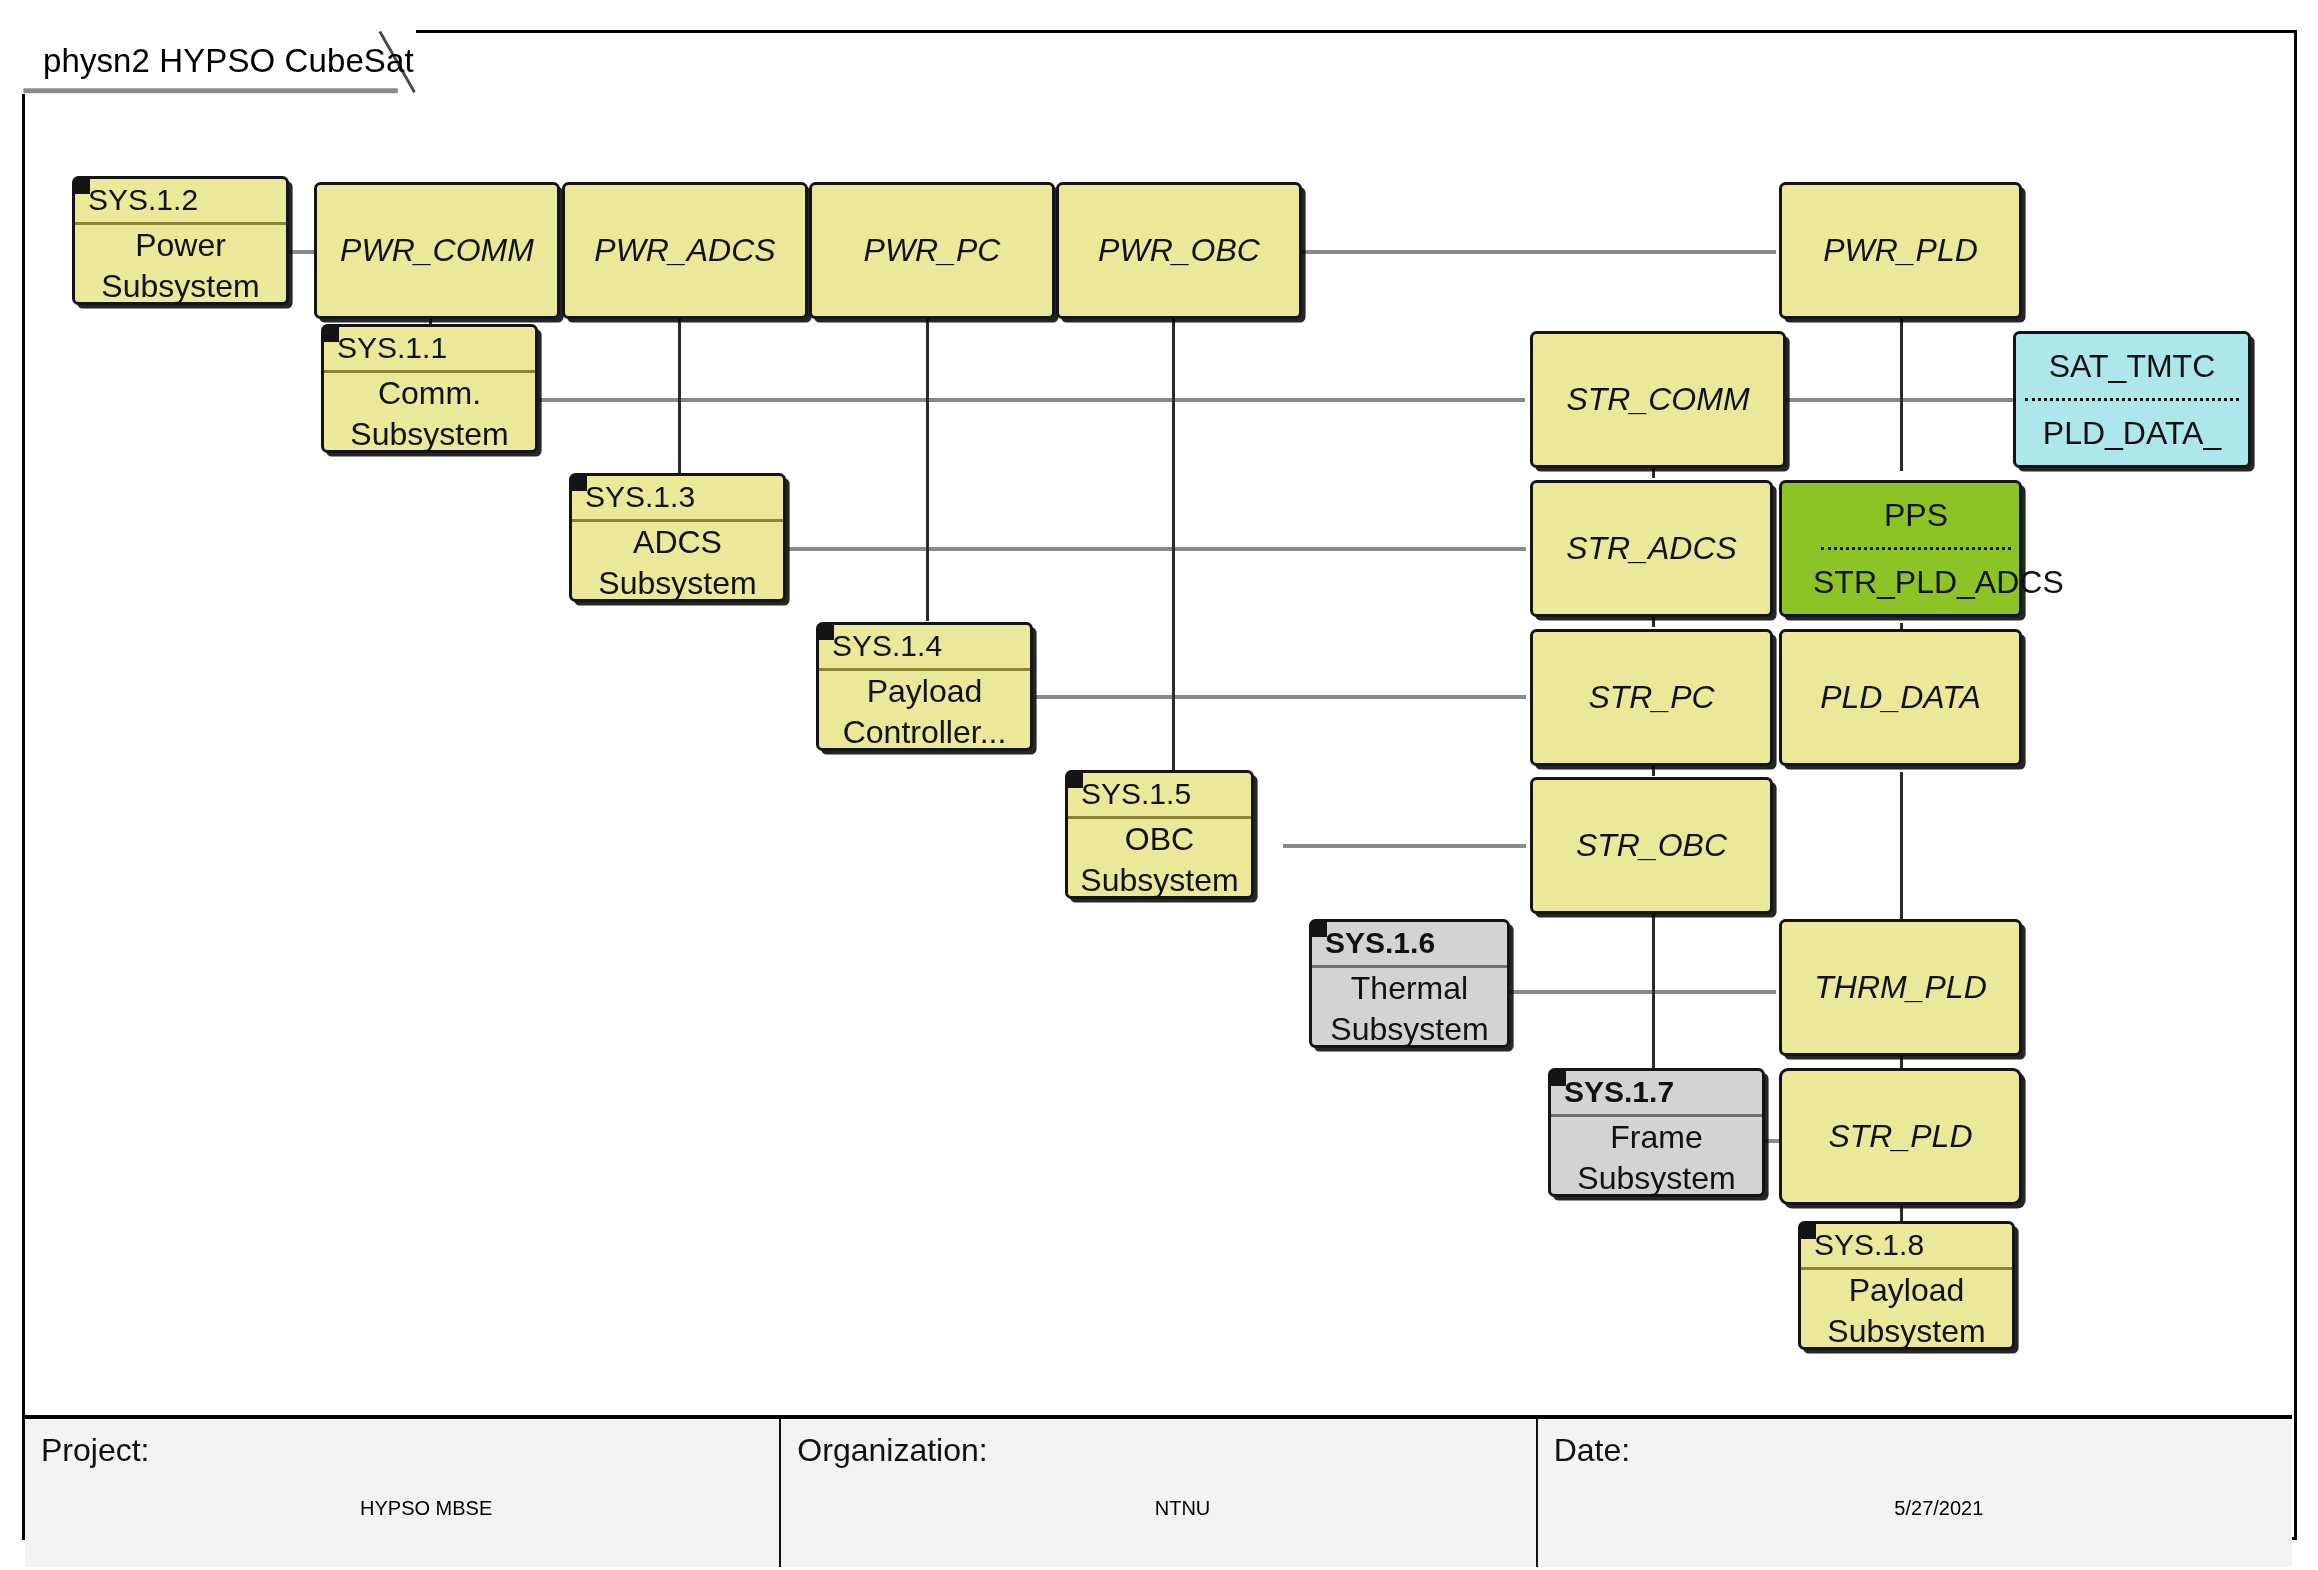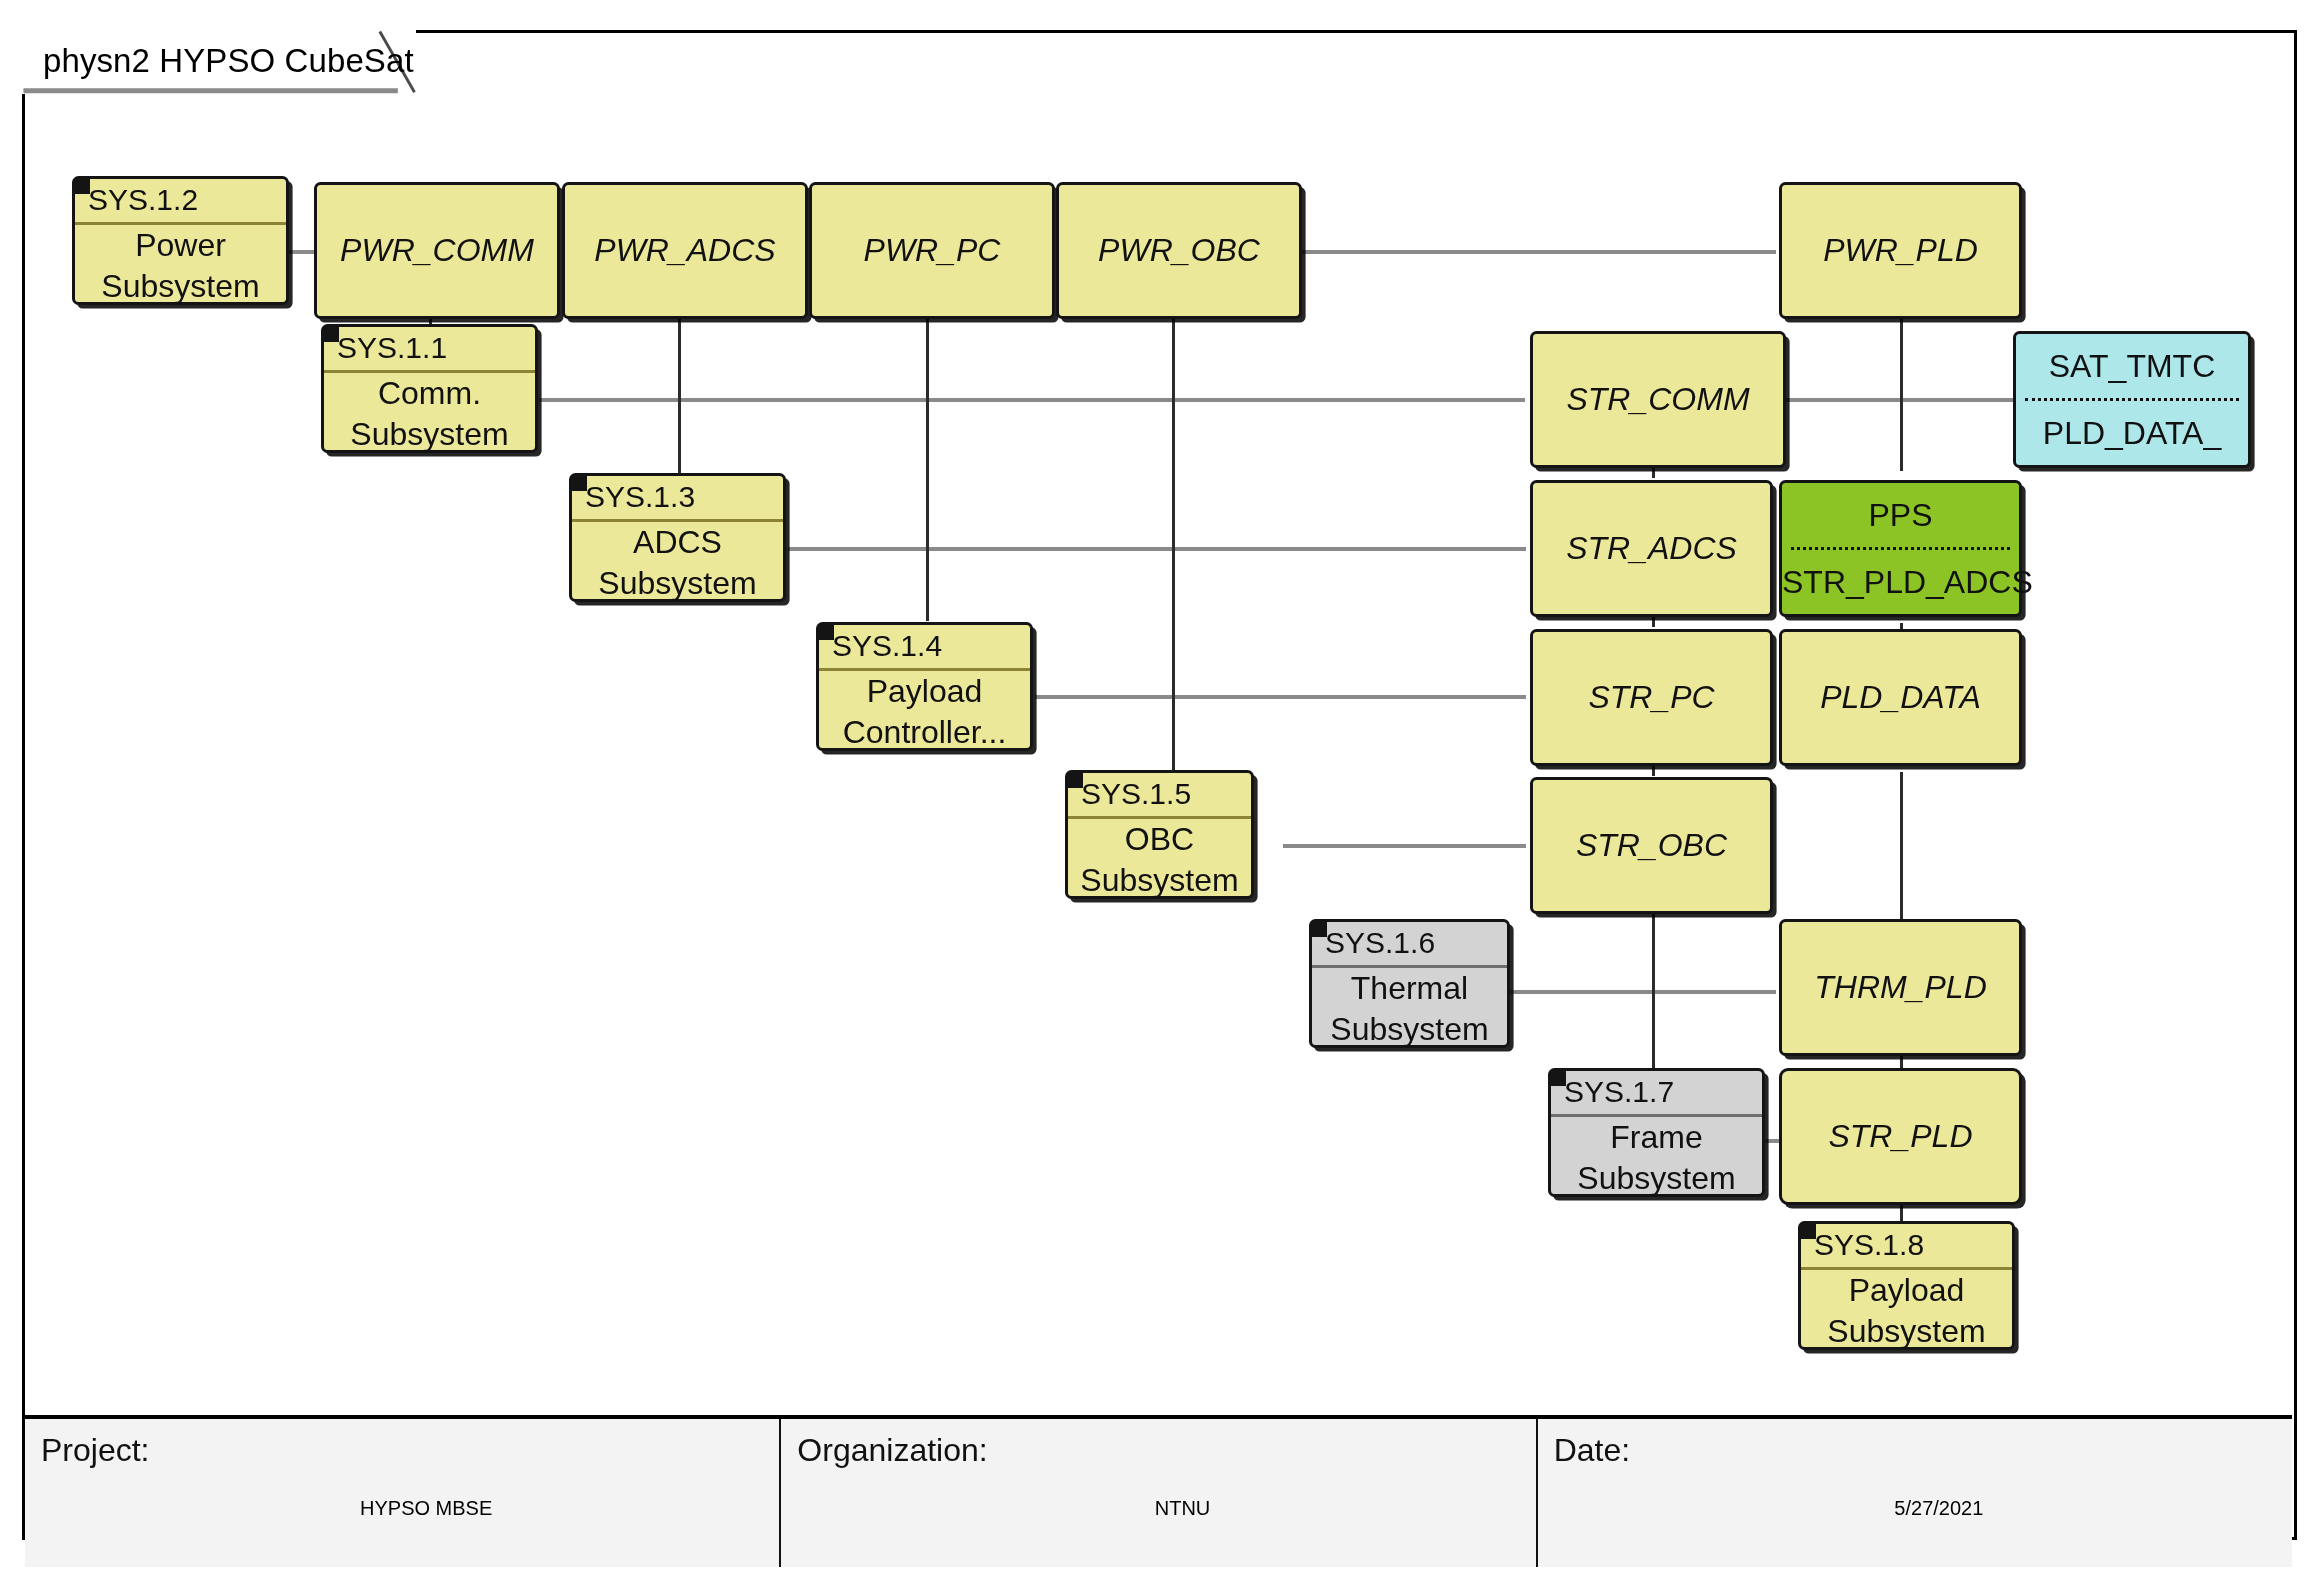--- a/index.html
+++ b/index.html
@@ -32,21 +32,21 @@
   .node.block .body{justify-content:center;font-style:italic;}
 
   
   .node.part{background:#ece89a;}
   .node.part .hdr{position:relative;font-size:30px;color:#111;padding:4.3px 0 4.3px 13px;
                   border-bottom:3.6px solid #8c8334;}
   .node.part .hdr .corner{position:absolute;left:-0.7px;top:-0.7px;width:16px;height:16px;
                           background:#141414;}
   .node.part .body{padding-bottom:5.8px;}
   .node.gray{background:#d3d3d3;}
-  .node.gray .hdr{border-bottom-color:#6f6f6f;}
+  .node.gray .hdr{border-bottom-color:#6f6f6f;font-weight:bold;}
 
   
   .node.flow .body{justify-content:space-evenly;padding:0;}
   .node.flow .l1,.node.flow .l2{width:100%;font-size:32px;color:#111;}
   .node.flow .sep{width:92%;margin:0 auto;border-top:3.6px dotted #111;}
   .node.cyan{background:#aee7ea;}
   .node.green{background:#8cc426;}
 
   
   #footer{position:absolute;left:25px;bottom:3.6px;width:2267px;height:152px;
@@ -194,21 +194,21 @@
   <div class="node block" style="left:1530px;top:480px;width:243px;height:137px;">
     <div class="body">STR_ADCS</div>
   </div>
   <div class="node block" style="left:1530px;top:629px;width:243px;height:137px;">
     <div class="body">STR_PC</div>
   </div>
   <div class="node block" style="left:1530px;top:777px;width:243px;height:137px;">
     <div class="body">STR_OBC</div>
   </div>
 
-  <div class="node flow green" style="left:1779px;top:480px;width:243px;height:137px;">
+  <div class="node flow green" style="left:1779px;top:480px;width:243px;height:137px;padding-left:31px;">
     <div class="body">
       <div class="l1">PPS</div>
       <div class="sep"></div>
       <div class="l2">STR_PLD_ADCS</div>
     </div>
   </div>
 
   <div class="node block" style="left:1779px;top:629px;width:243px;height:137px;">
     <div class="body">PLD_DATA</div>
   </div>

